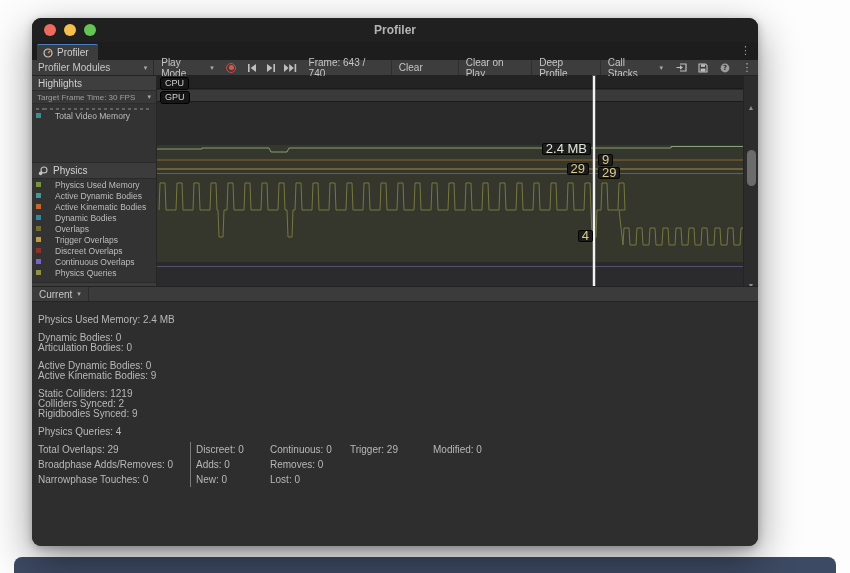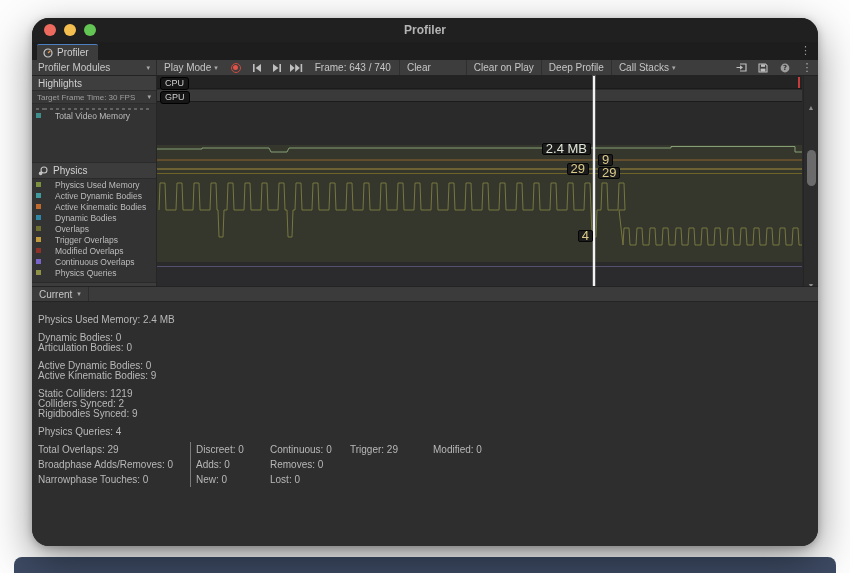--- a/index.html
+++ b/index.html
@@ -5,22 +5,22 @@
   * { box-sizing: border-box; margin: 0; padding: 0; }
   html,body { width:850px; height:573px; overflow:hidden; background:#ffffff;
               font-family:"Liberation Sans","DejaVu Sans",sans-serif; }
   .stage { position:relative; width:850px; height:573px; background:#fdfdfd; }
 
   
   .behind-strip { position:absolute; left:14px; top:557px; width:822px; height:30px;
                   background:#3d4a63; border-radius:8px; }
 
   
-  .window { position:absolute; left:32px; top:18px; width:786px; height:528px;
-            background:#2e2e2e; border-radius:17px; overflow:hidden;
+  .window { position:absolute; left:32px; top:18px; width:726px; height:528px;
+            background:#2e2e2e; border-radius:9px; overflow:hidden;
             box-shadow:0 14px 40px rgba(0,0,0,.42), 0 2px 8px rgba(0,0,0,.25); }
 
   
   .titlebar { position:absolute; left:0; top:0; width:100%; height:24px; background:#202020;
               display:flex; align-items:center; }
   .lights { display:flex; gap:8px; margin-left:12px; }
   .light { width:12px; height:12px; border-radius:50%; }
   .light.red { background:#ed6a5f; } .light.yellow { background:#f5bf4f; } .light.green { background:#62c554; }
   .win-title { position:absolute; left:0; right:0; text-align:center; font-size:12px; font-weight:bold; color:#b4b4b4; }
 
@@ -249,21 +249,21 @@
             <div class="legend-row">
               <span class="legend-dot" style="background: rgb(111, 111, 47);"></span>
               <span>Overlaps</span>
             </div>
             <div class="legend-row">
               <span class="legend-dot" style="background: rgb(192, 154, 60);"></span>
               <span>Trigger Overlaps</span>
             </div>
             <div class="legend-row">
               <span class="legend-dot" style="background: rgb(142, 49, 41);"></span>
-              <span>Modified Overlaps</span>
+              <span>Discreet Overlaps</span>
             </div>
             <div class="legend-row">
               <span class="legend-dot" style="background: rgb(122, 99, 201);"></span>
               <span>Continuous Overlaps</span>
             </div>
             <div class="legend-row">
               <span class="legend-dot" style="background: rgb(143, 145, 71);"></span>
               <span>Physics Queries</span>
             </div>
           </div>

